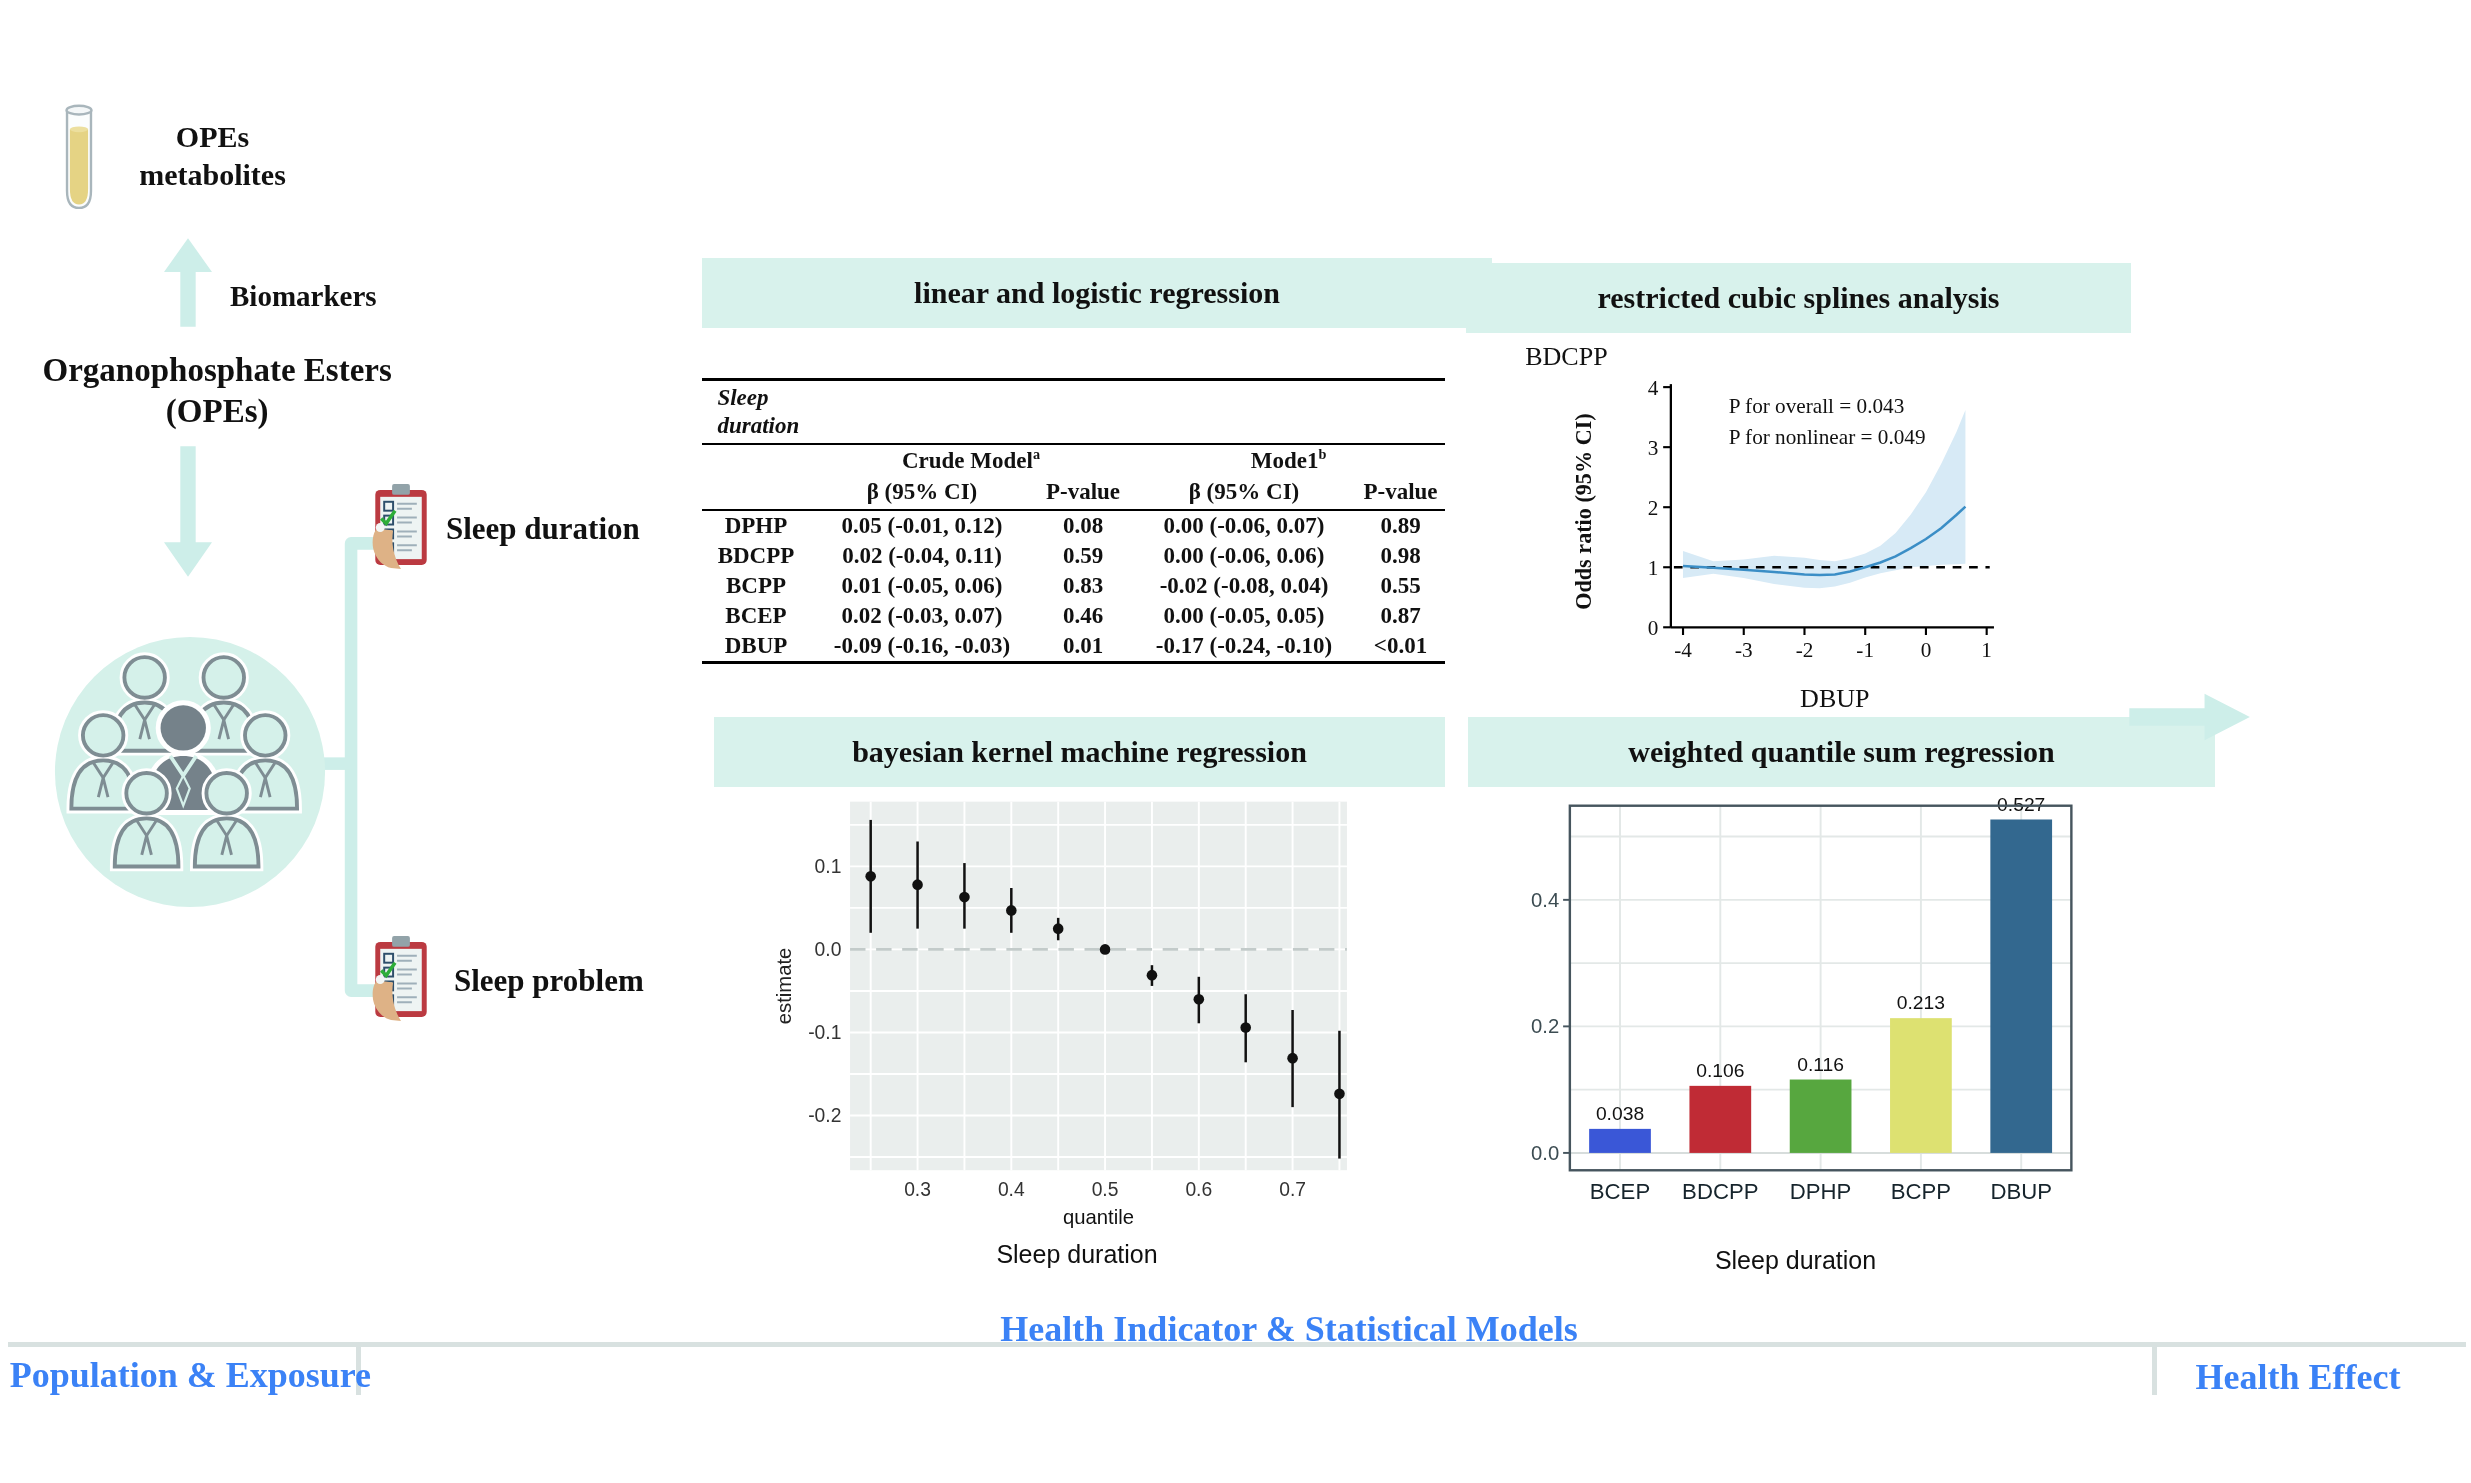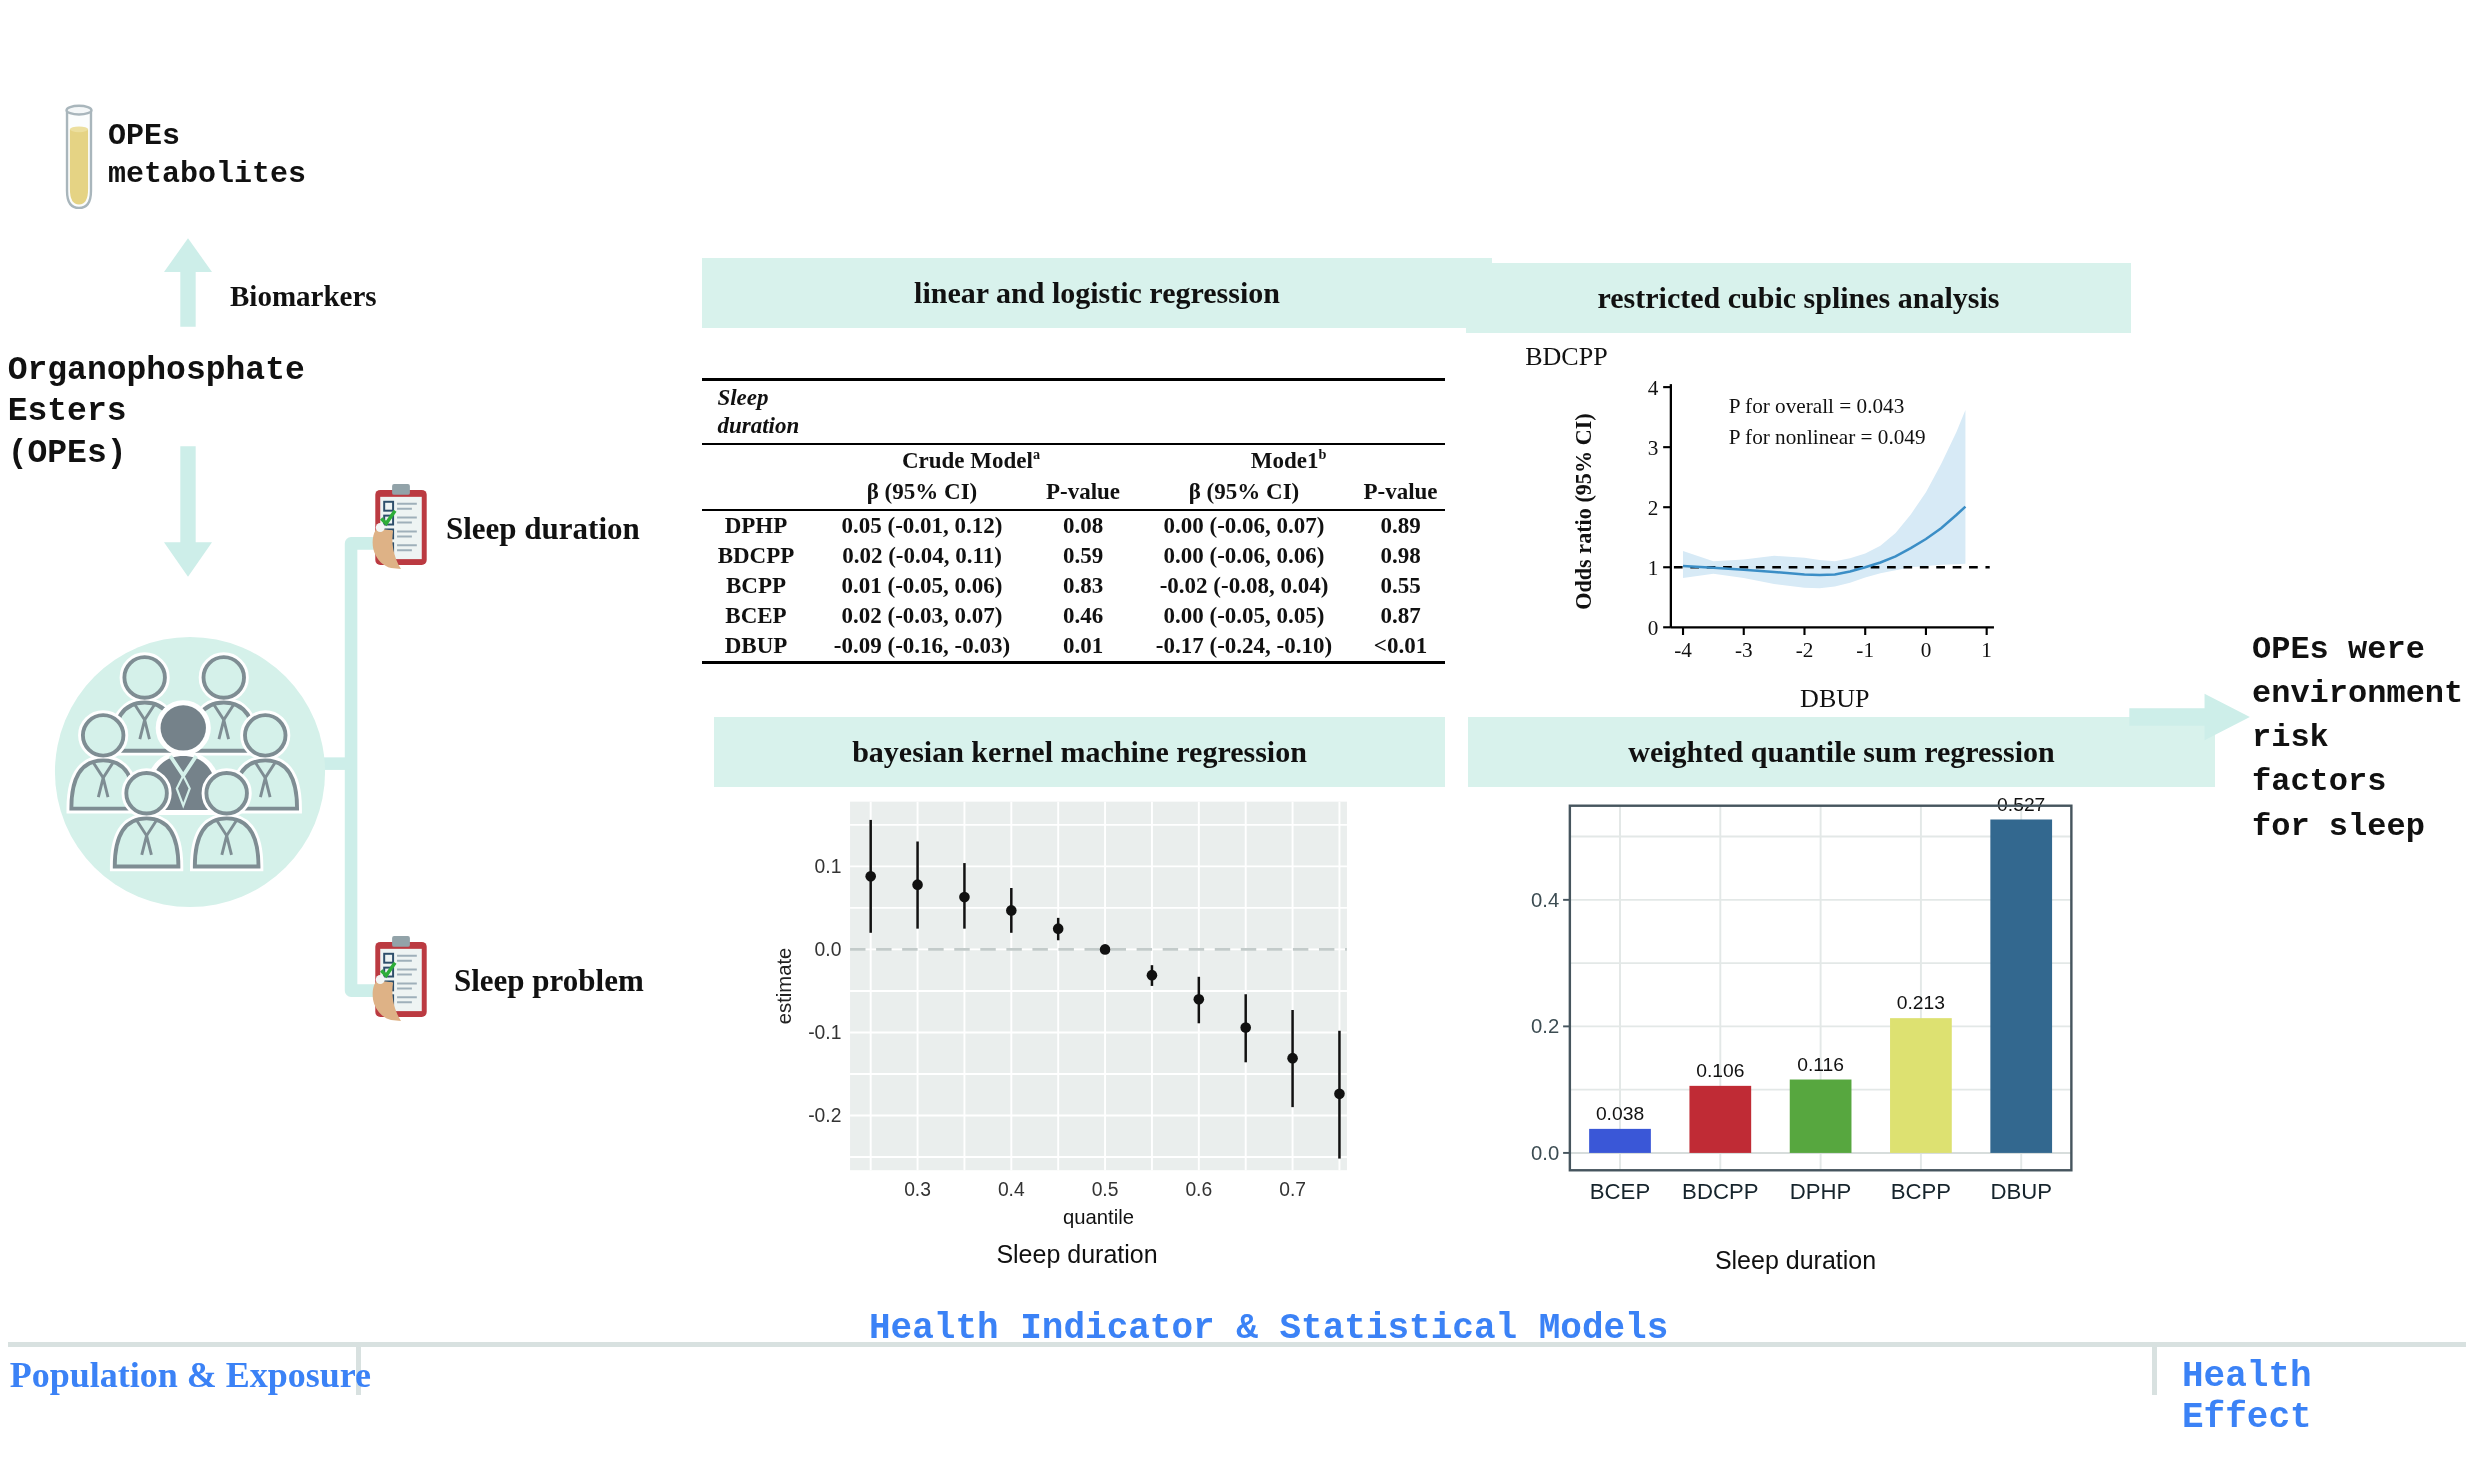--- a/index.html
+++ b/index.html
@@ -1,19 +1,19 @@
 <!DOCTYPE html>
 <html><head>
 <meta charset="utf-8">
 <style>
   html,body{margin:0;padding:0;background:#fff;}
   #canvas{position:relative;width:2472px;height:1483px;background:#fff;overflow:hidden;
           font-family:"Liberation Serif","DejaVu Serif",serif;color:#111;}
   .abs{position:absolute;}
-  .center{font-family:Liberation Mono, monospace;}
+  .center{text-align:center;}
   
   .panel-header{background:#d8f2ec;display:flex;align-items:center;justify-content:center;
                 font-size:30px;font-weight:bold;height:70px;}
   
   .flow-label{font-weight:bold;line-height:1.25;}
   
   #reg-table{border-collapse:collapse;width:743px;table-layout:fixed;
              font-size:23px;font-weight:bold;}
   #reg-table td,#reg-table th{padding:1px 1.9px;text-align:center;line-height:1.22;}
   #reg-table .corner{text-align:left;padding-left:15.4px;font-style:italic;font-size:23px;}
@@ -355,26 +355,20 @@
       <text x="231" y="416" fill="#16242c" font-family="&quot;Liberation Sans&quot;,&quot;DejaVu Sans&quot;,sans-serif" font-size="23" text-anchor="middle">BDCPP</text>
       <text x="335" y="416" fill="#16242c" font-family="&quot;Liberation Sans&quot;,&quot;DejaVu Sans&quot;,sans-serif" font-size="23" text-anchor="middle">DPHP</text>
       <text x="439" y="416" fill="#16242c" font-family="&quot;Liberation Sans&quot;,&quot;DejaVu Sans&quot;,sans-serif" font-size="23" text-anchor="middle">BCPP</text>
       <text x="543" y="416" fill="#16242c" font-family="&quot;Liberation Sans&quot;,&quot;DejaVu Sans&quot;,sans-serif" font-size="23" text-anchor="middle">DBUP</text>
     </svg>
   <div class="abs chart-caption" style="left:1564px;top:1246px;width:463px;">Sleep duration</div>
 
   <svg class="abs" style="left:2129px;top:690px;" width="126" height="54" viewBox="0 0 130 56">
     <polygon points="0,19 78,19 78,4 125,28 78,52 78,37 0,37" fill="#cdeee9"></polygon>
   </svg>
-  <div class="abs flow-label center" style="left:2252px;top:628px;width:216px;font-size:32px;line-height:1.38;">
-    <div>OPEs were</div>
-    <div>environment</div>
-    <div>risk factors</div>
-    <div>for sleep</div>
-  </div>
 
   <div class="abs tick" style="left:7.7px;top:1342px;width:2458px;height:4.8px;"></div>
   <div class="abs tick" style="left:356px;top:1342px;width:4.8px;height:53px;"></div>
   <div class="abs tick" style="left:2152px;top:1342px;width:4.8px;height:53px;"></div>
   <div class="abs footer-label" style="left:9.7px;top:1354px;">Population &amp; Exposure</div>
   <div class="abs footer-label center" style="left:869px;top:1308px;width:840px;">Health Indicator &amp; Statistical Models</div>
   <div class="abs footer-label center" style="left:2182px;top:1356px;width:232px;">Health Effect</div>
 
 </div>
 

